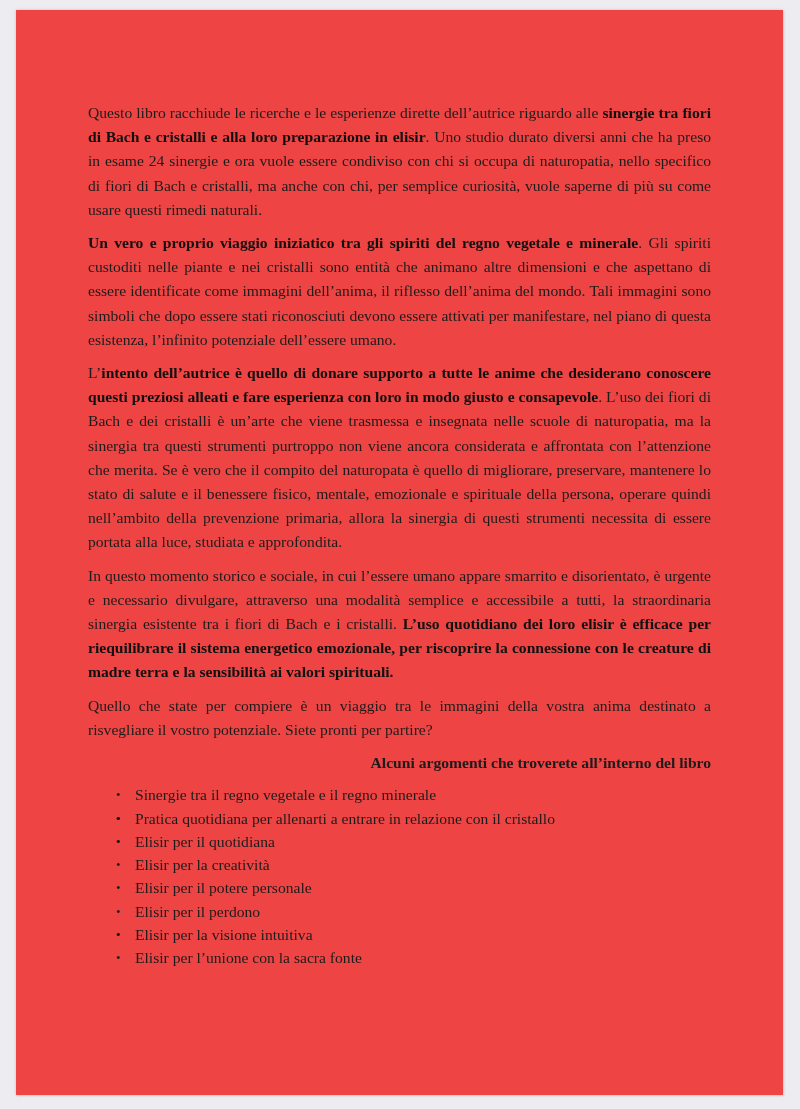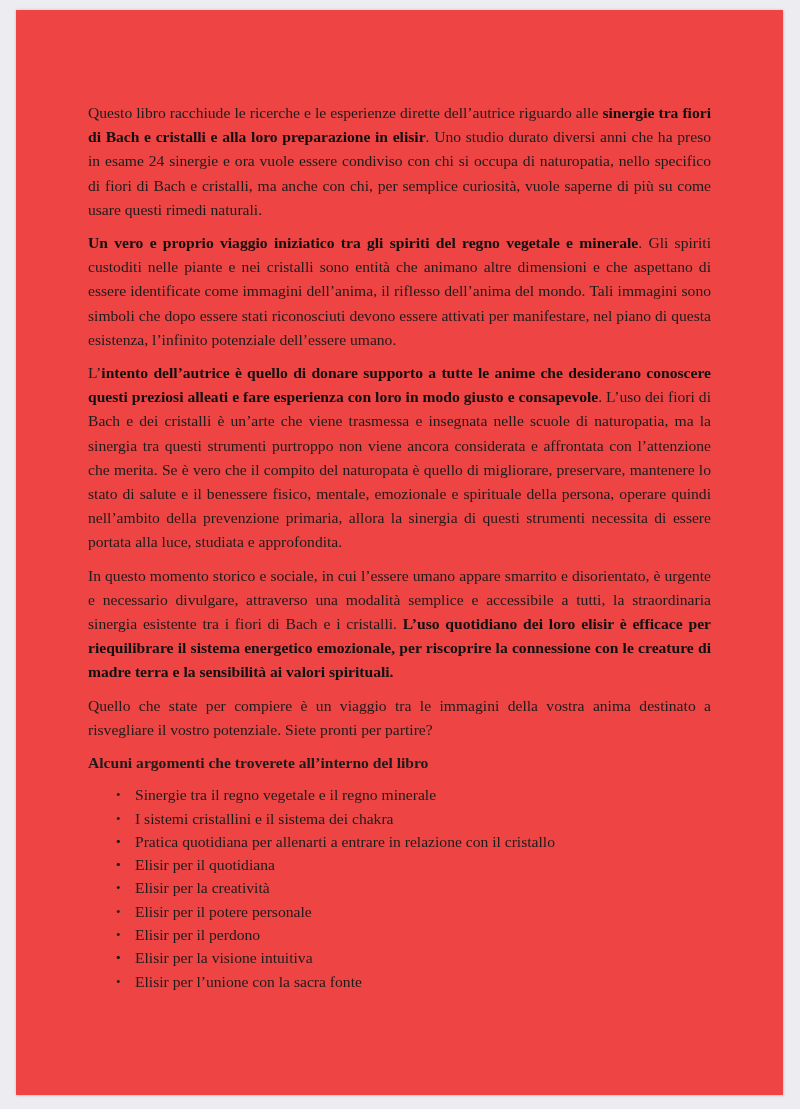--- a/index.html
+++ b/index.html
@@ -40,21 +40,21 @@
     p.last-left {
       text-align-last: left;
     }
     b {
       font-weight: bold;
       color: #111;
     }
     .list-heading {
       margin: 0 0 8px 0;
       font-weight: bold;
-      text-align: left;
+      text-align: right;
     }
     ul.topics {
       list-style: none;
       margin: 0;
       padding: 0 0 0 28px;
     }
     ul.topics li {
       position: relative;
       padding-left: 19px;
       line-height: 23.3px;
@@ -90,21 +90,21 @@
     </p>
 
     <p class="last-left">
       <span>Quello che state per compiere è un viaggio tra le immagini della vostra anima destinato a risvegliare il vostro potenziale. Siete pronti per partire?</span>
     </p>
 
     <div class="list-heading">Alcuni argomenti che troverete all’interno del libro</div>
 
     <ul class="topics">
       <li><span class="bullet">•</span><span>Sinergie tra il regno vegetale e il regno minerale</span></li>
-      <li><span class="bullet">•</span><span>I sistemi cristallini e il sistema dei chakra</span></li>
+      <li><span class="bullet">•</span></li>
       <li><span class="bullet">•</span></li>
       <li><span class="bullet">•</span><span>Pratica quotidiana per allenarti a entrare in relazione con il cristallo</span></li>
       <li><span class="bullet">•</span></li>
       <li><span class="bullet">•</span><span>Elisir per il quotidiana</span></li>
       <li><span class="bullet">•</span><span>Elisir per la creatività</span></li>
       <li><span class="bullet">•</span><span>Elisir per il potere personale</span></li>
       <li><span class="bullet">•</span><span>Elisir per il perdono</span></li>
       <li><span class="bullet">•</span></li>
       <li><span class="bullet">•</span><span>Elisir per la visione intuitiva</span></li>
       <li><span class="bullet">•</span><span>Elisir per l’unione con la sacra fonte</span></li>

